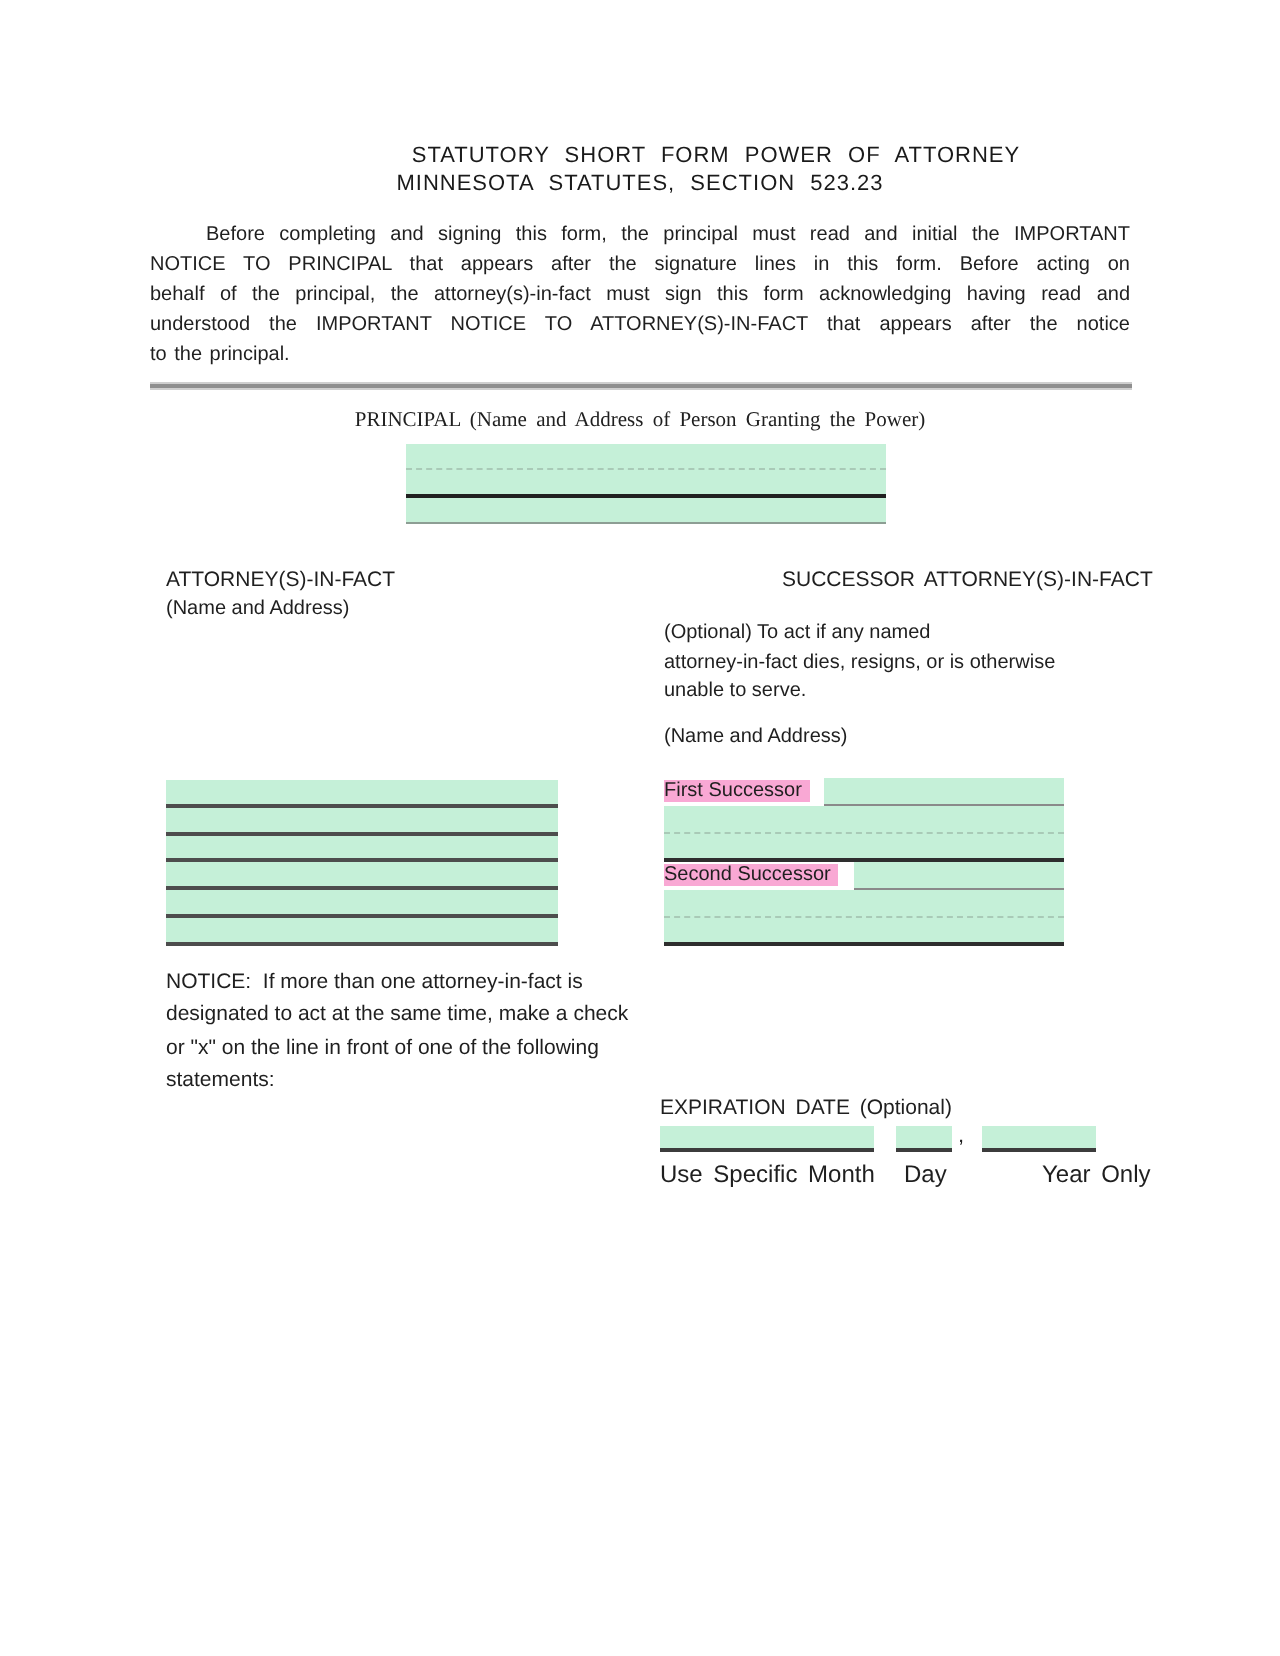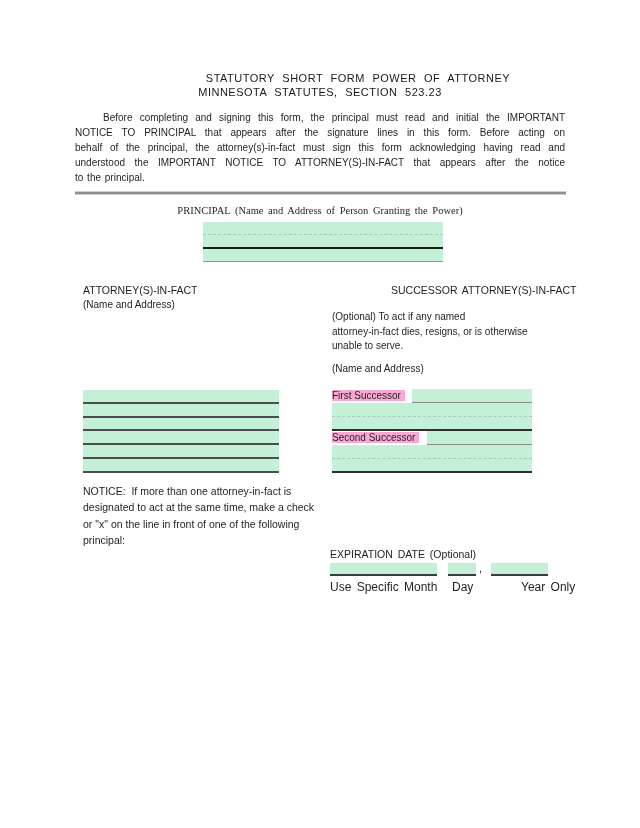--- a/index.html
+++ b/index.html
@@ -140,21 +140,21 @@
       <div id="second-subfield" class="s-subfield green"></div>
     </div>
     <div class="s-green dashed green"></div>
     <div class="s-green solid green"></div>
   </div>
 
   <div id="notice">
     <div class="nowrap">NOTICE:&nbsp; If more than one attorney-in-fact is</div>
     <div class="nowrap">designated to act at the same time, make a check</div>
     <div class="nowrap">or "x" on the line in front of one of the following</div>
-    <div class="nowrap">principal:</div>
+    <div class="nowrap">statements:</div>
   </div>
 
 
   <div id="exp-heading" class="nowrap">EXPIRATION DATE (Optional)</div>
   <div id="exp-month-field" class="exp-field green"></div>
   <div id="exp-day-field" class="exp-field green"></div>
   <span id="exp-comma">,</span>
   <div id="exp-year-field" class="exp-field green"></div>
   <div id="exp-month-label" class="exp-label">Use Specific Month</div>
   <div id="exp-day-label" class="exp-label">Day</div>

